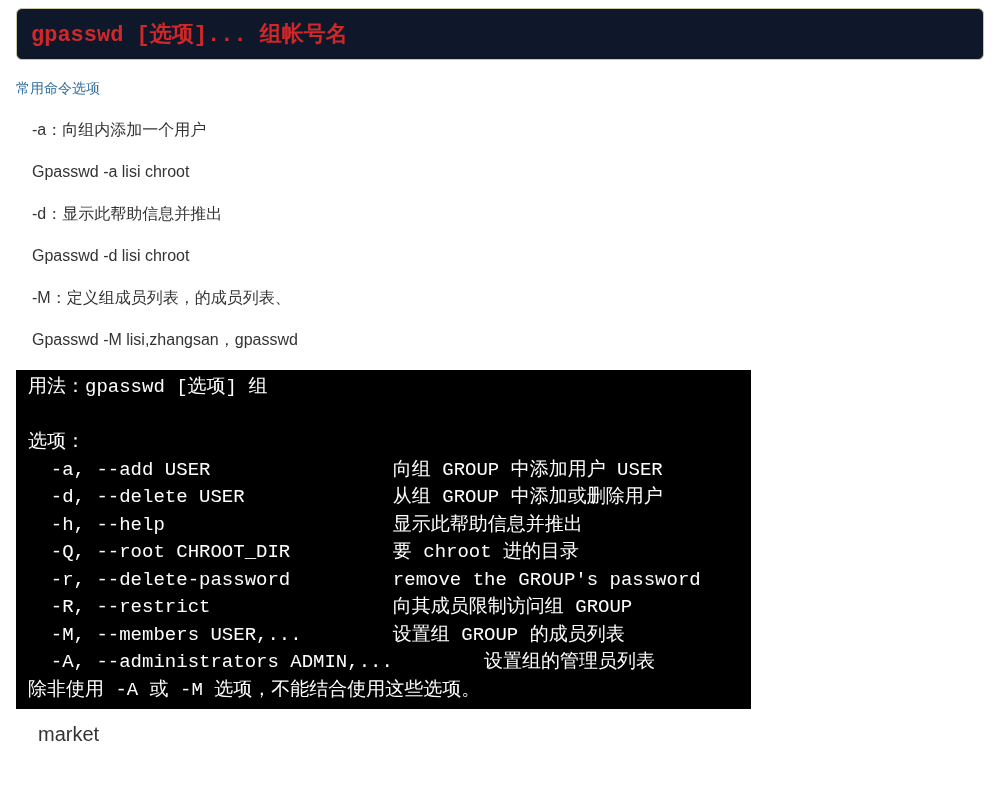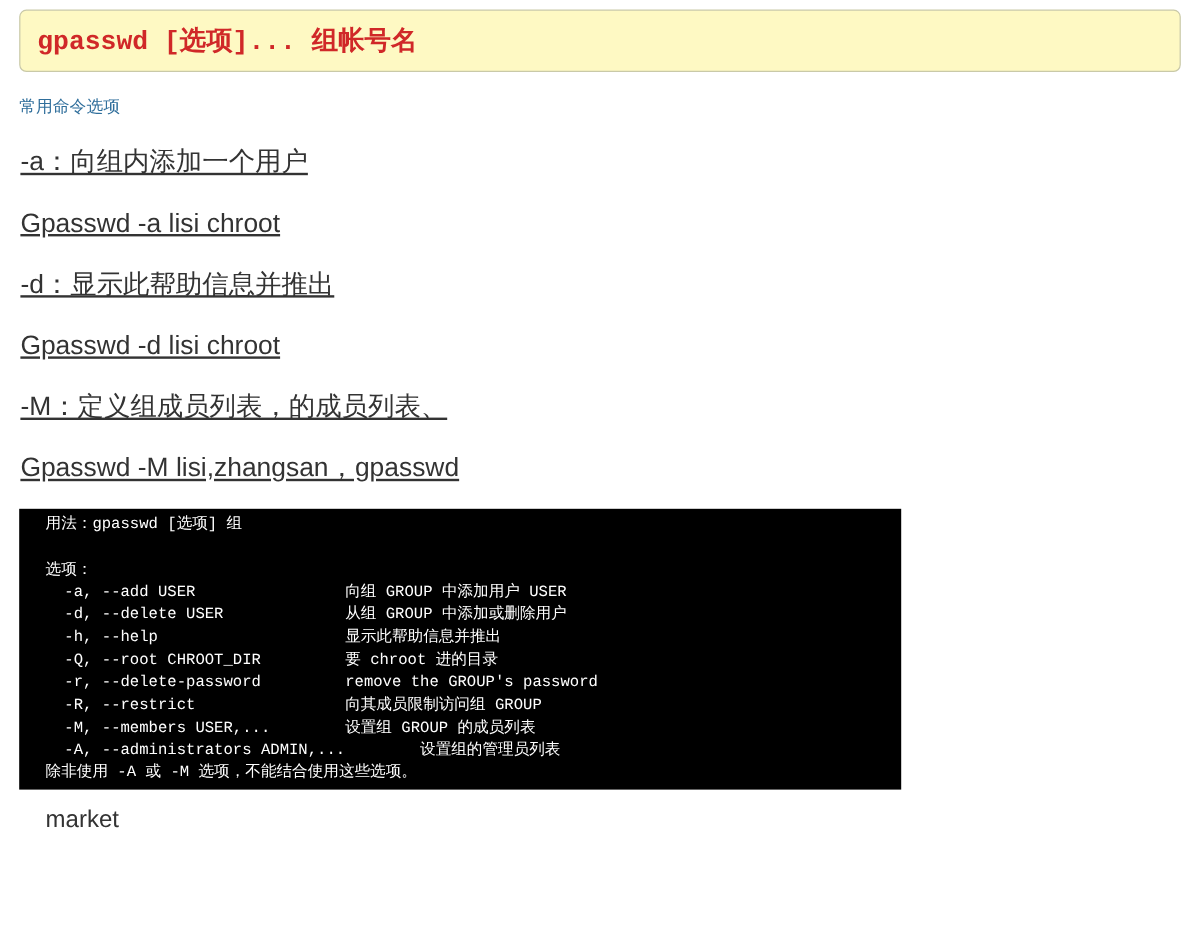--- a/index.html
+++ b/index.html
@@ -3,52 +3,51 @@
   <meta charset="utf-8">
   <style>
     * { box-sizing: border-box; margin: 0; padding: 0; }
     body {
       font-family: "Microsoft YaHei", "PingFang SC", Arial, sans-serif;
       background: #ffffff;
       padding: 8px 16px;
       width: 1000px;
     }
     .syntax-box {
-      background: #fef9c3;
+      background: #0f172a;
       border: 1px solid #c9c9a8;
       border-radius: 6px;
       padding: 10px 14px;
       margin-bottom: 20px;
     }
     .syntax-text {
       color: #d02828;
       font-family: Consolas, "Courier New", monospace;
       font-size: 22px;
       font-weight: bold;
     }
     .section-title {
       color: #2f6e9b;
       font-size: 14px;
       font-weight: 500;
       margin: 18px 0 20px 0;
     }
     .body-line {
       color: #333333;
-      font-size: 22px;
-      margin: 18px 1px;
+      font-size: 16px;
+      margin: 18px 16px;
       line-height: 1.5;
-      text-decoration: underline;
     }
     .terminal-block {
       background: #000000;
       color: #ffffff;
       font-family: Consolas, "Courier New", monospace;
-      font-size: 13px;
+      font-size: 19px;
       line-height: 1.45;
-      padding: 4px 22px;
+      padding: 4px 12px;
       white-space: pre;
       width: 735px;
       margin-top: 6px;
     }
     .trailing {
       color: #333333;
       font-size: 20px;
       margin: 14px 0 0 22px;
     }
   </style>

